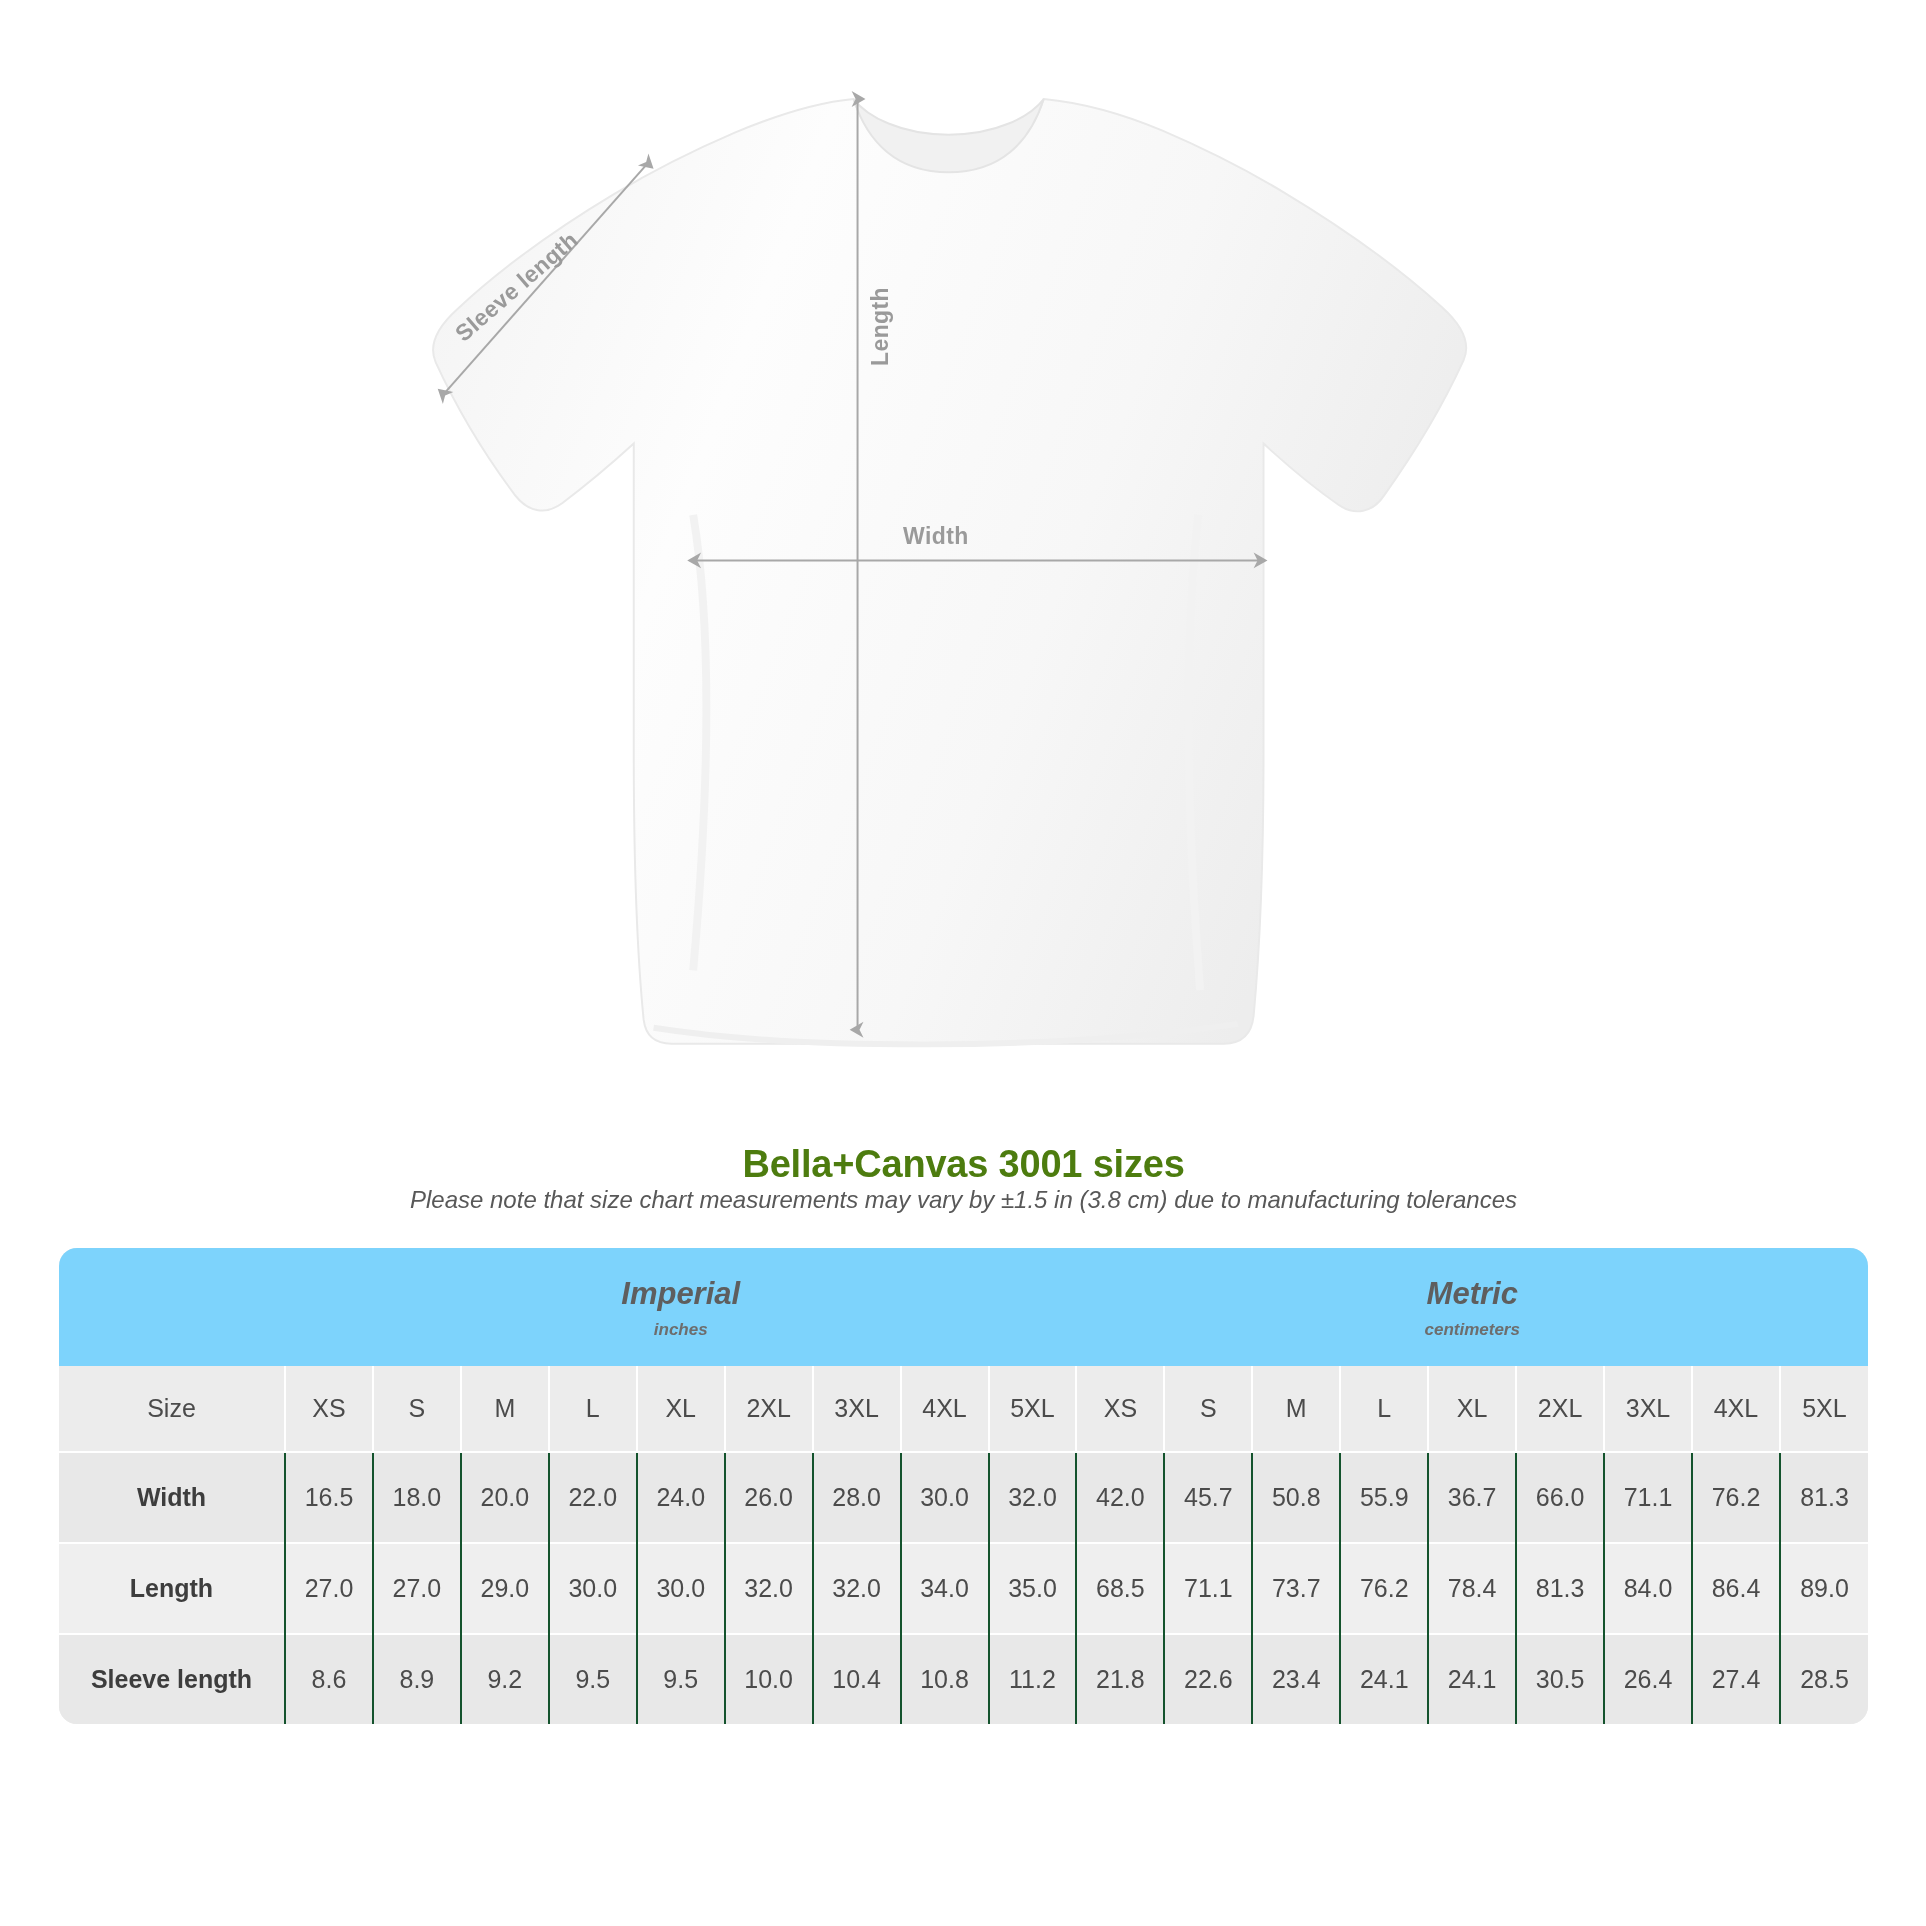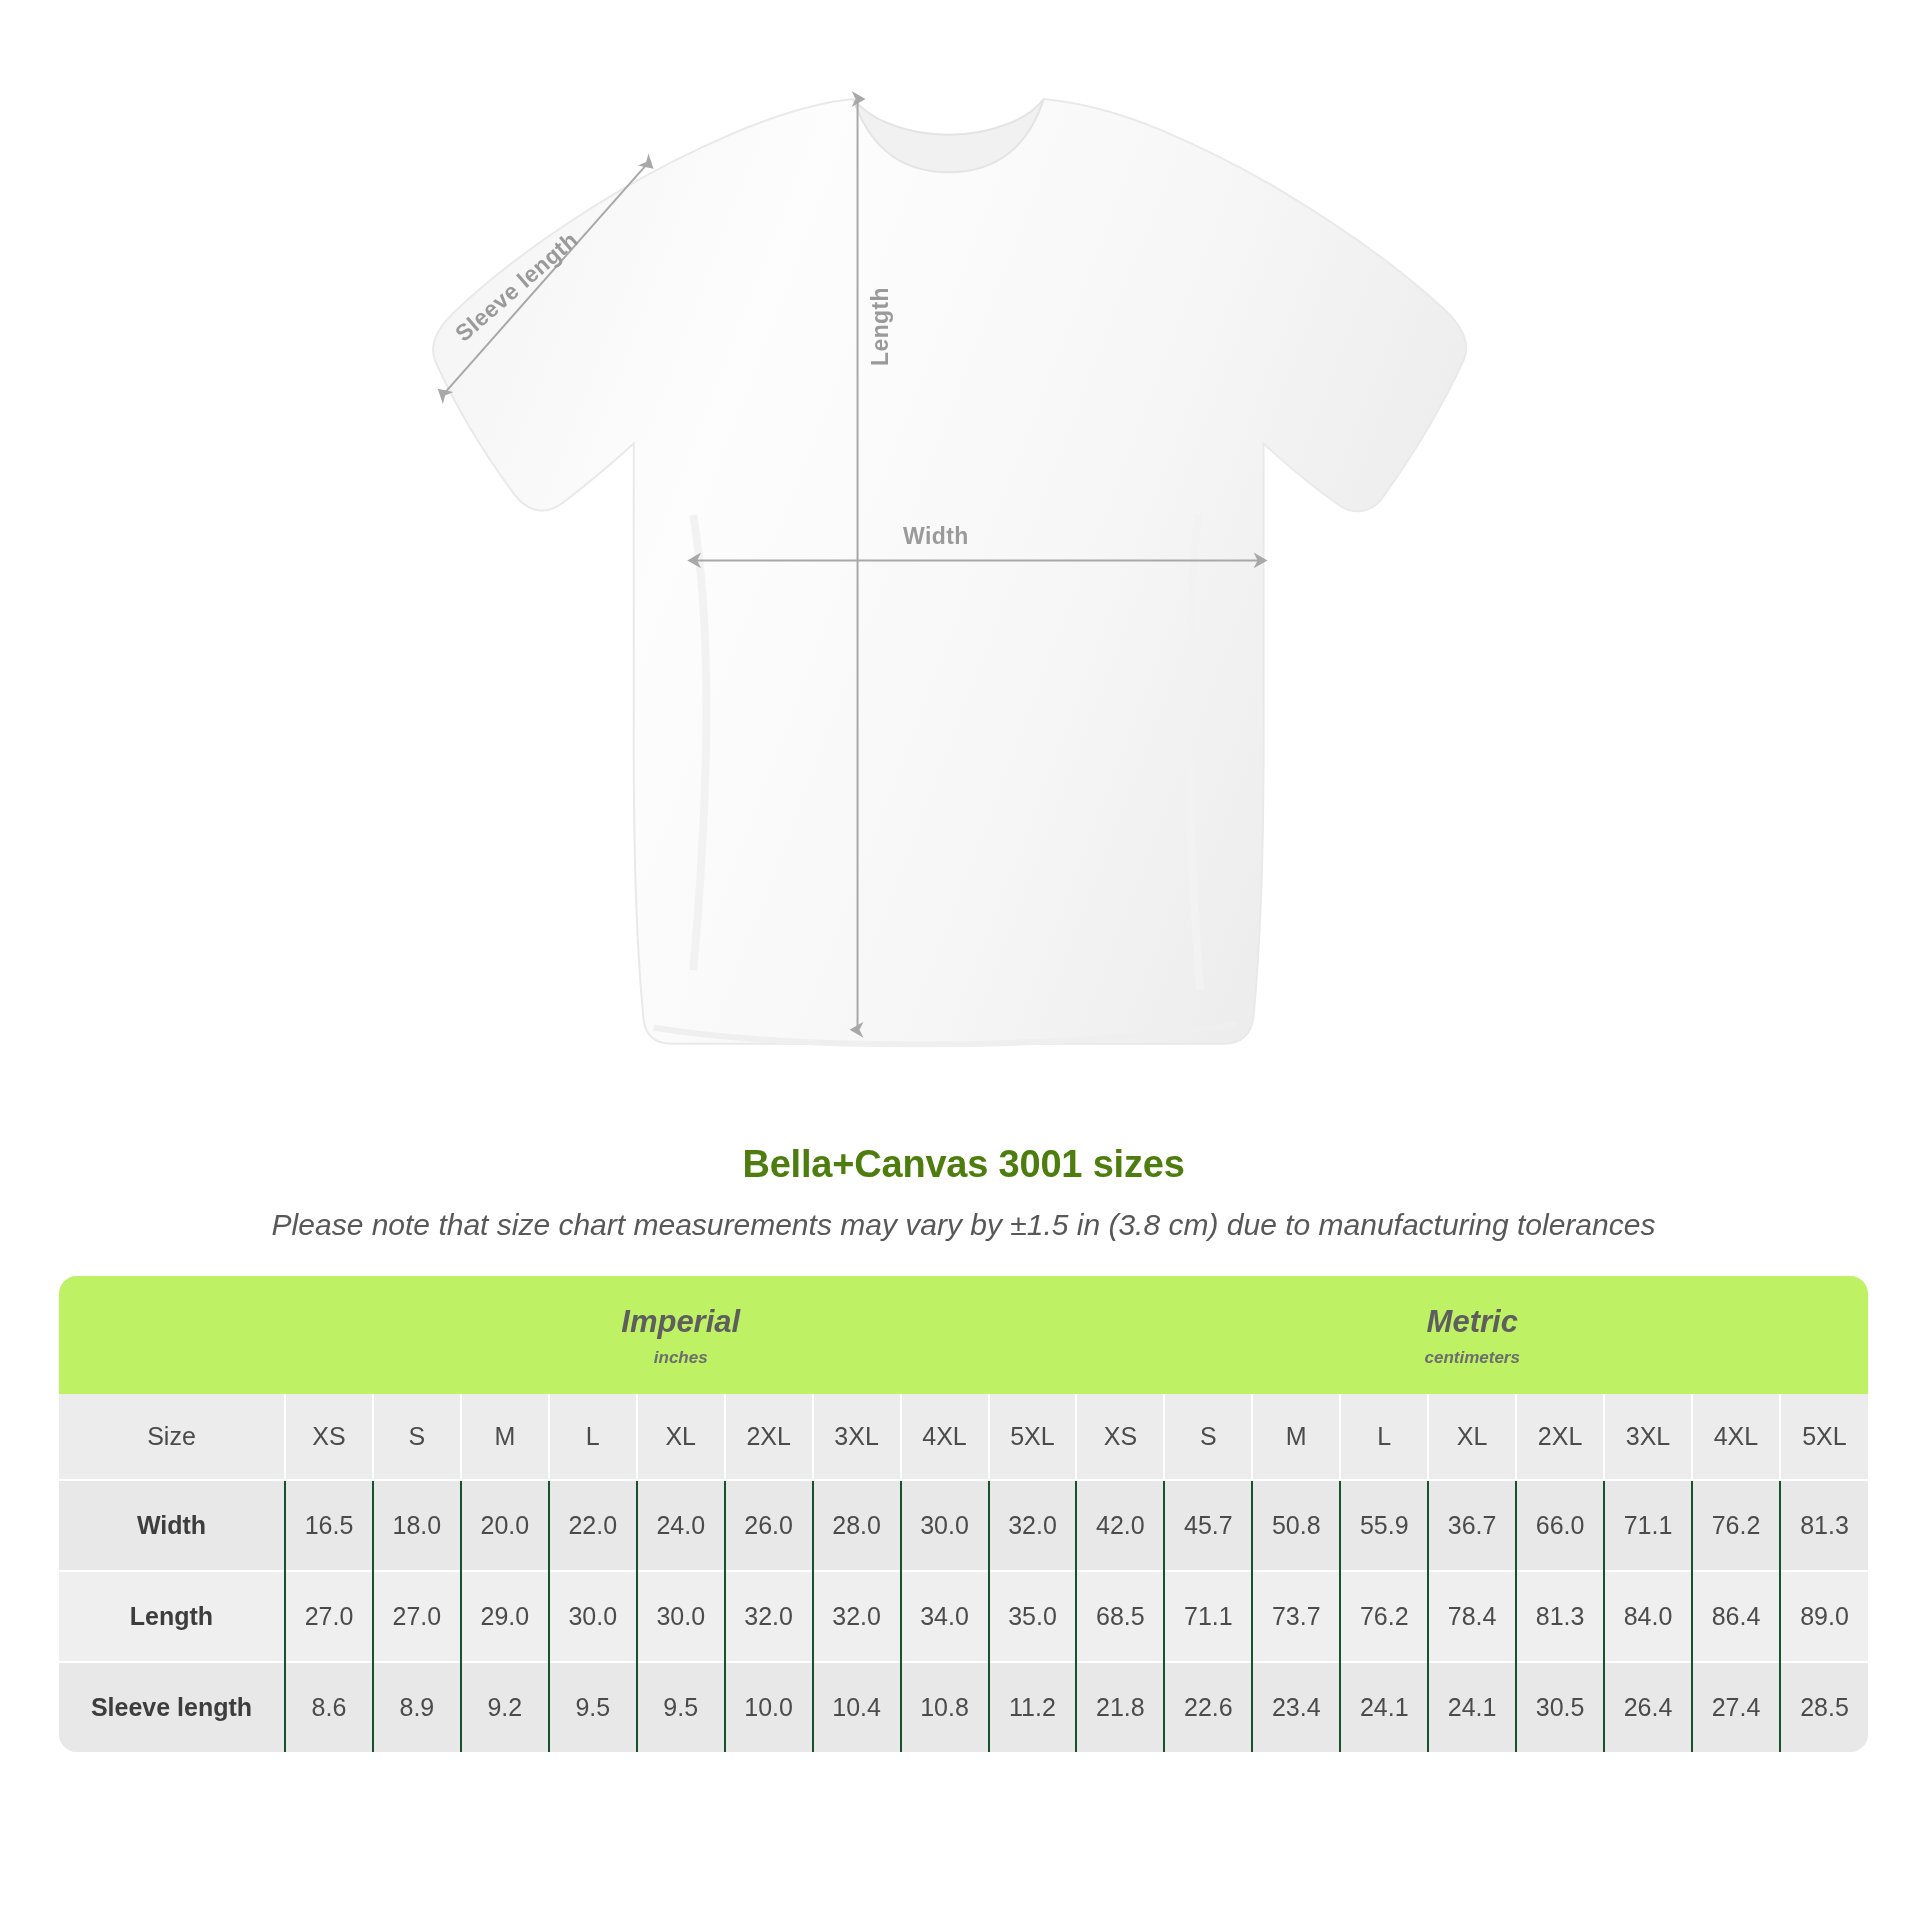--- a/index.html
+++ b/index.html
@@ -60,24 +60,23 @@
     margin-top: 34px;
   }
   .chart-title {
     font-size: 38px;
     font-weight: bold;
     color: #4d7c0f;
     margin: 0;
     letter-spacing: -0.2px;
   }
   .chart-note {
-    font-size: 30px;
+    font-size: 24px;
     font-style: italic;
     color: #585858;
-    margin-top: 22px;
   }
 
   
   .table-wrap {
     margin: 34px 59px 0 59px;
     border-radius: 18px;
     overflow: hidden;
     background: #ececec;
   }
   table.size-table {
@@ -86,21 +85,21 @@
     table-layout: fixed;
   }
   table.size-table th,
   table.size-table td {
     text-align: center;
     vertical-align: middle;
     font-size: 25px;
     color: #4b4b4b;
   }
   .unit-head th {
-    background: #bef264;
+    background: #7dd3fc;
     padding: 28px 0 26px 0;
     border: none;
   }
   .unit-name {
     display: block;
     font-size: 31px;
     font-weight: bold;
     font-style: italic;
     color: #5e5e5e;
   }

